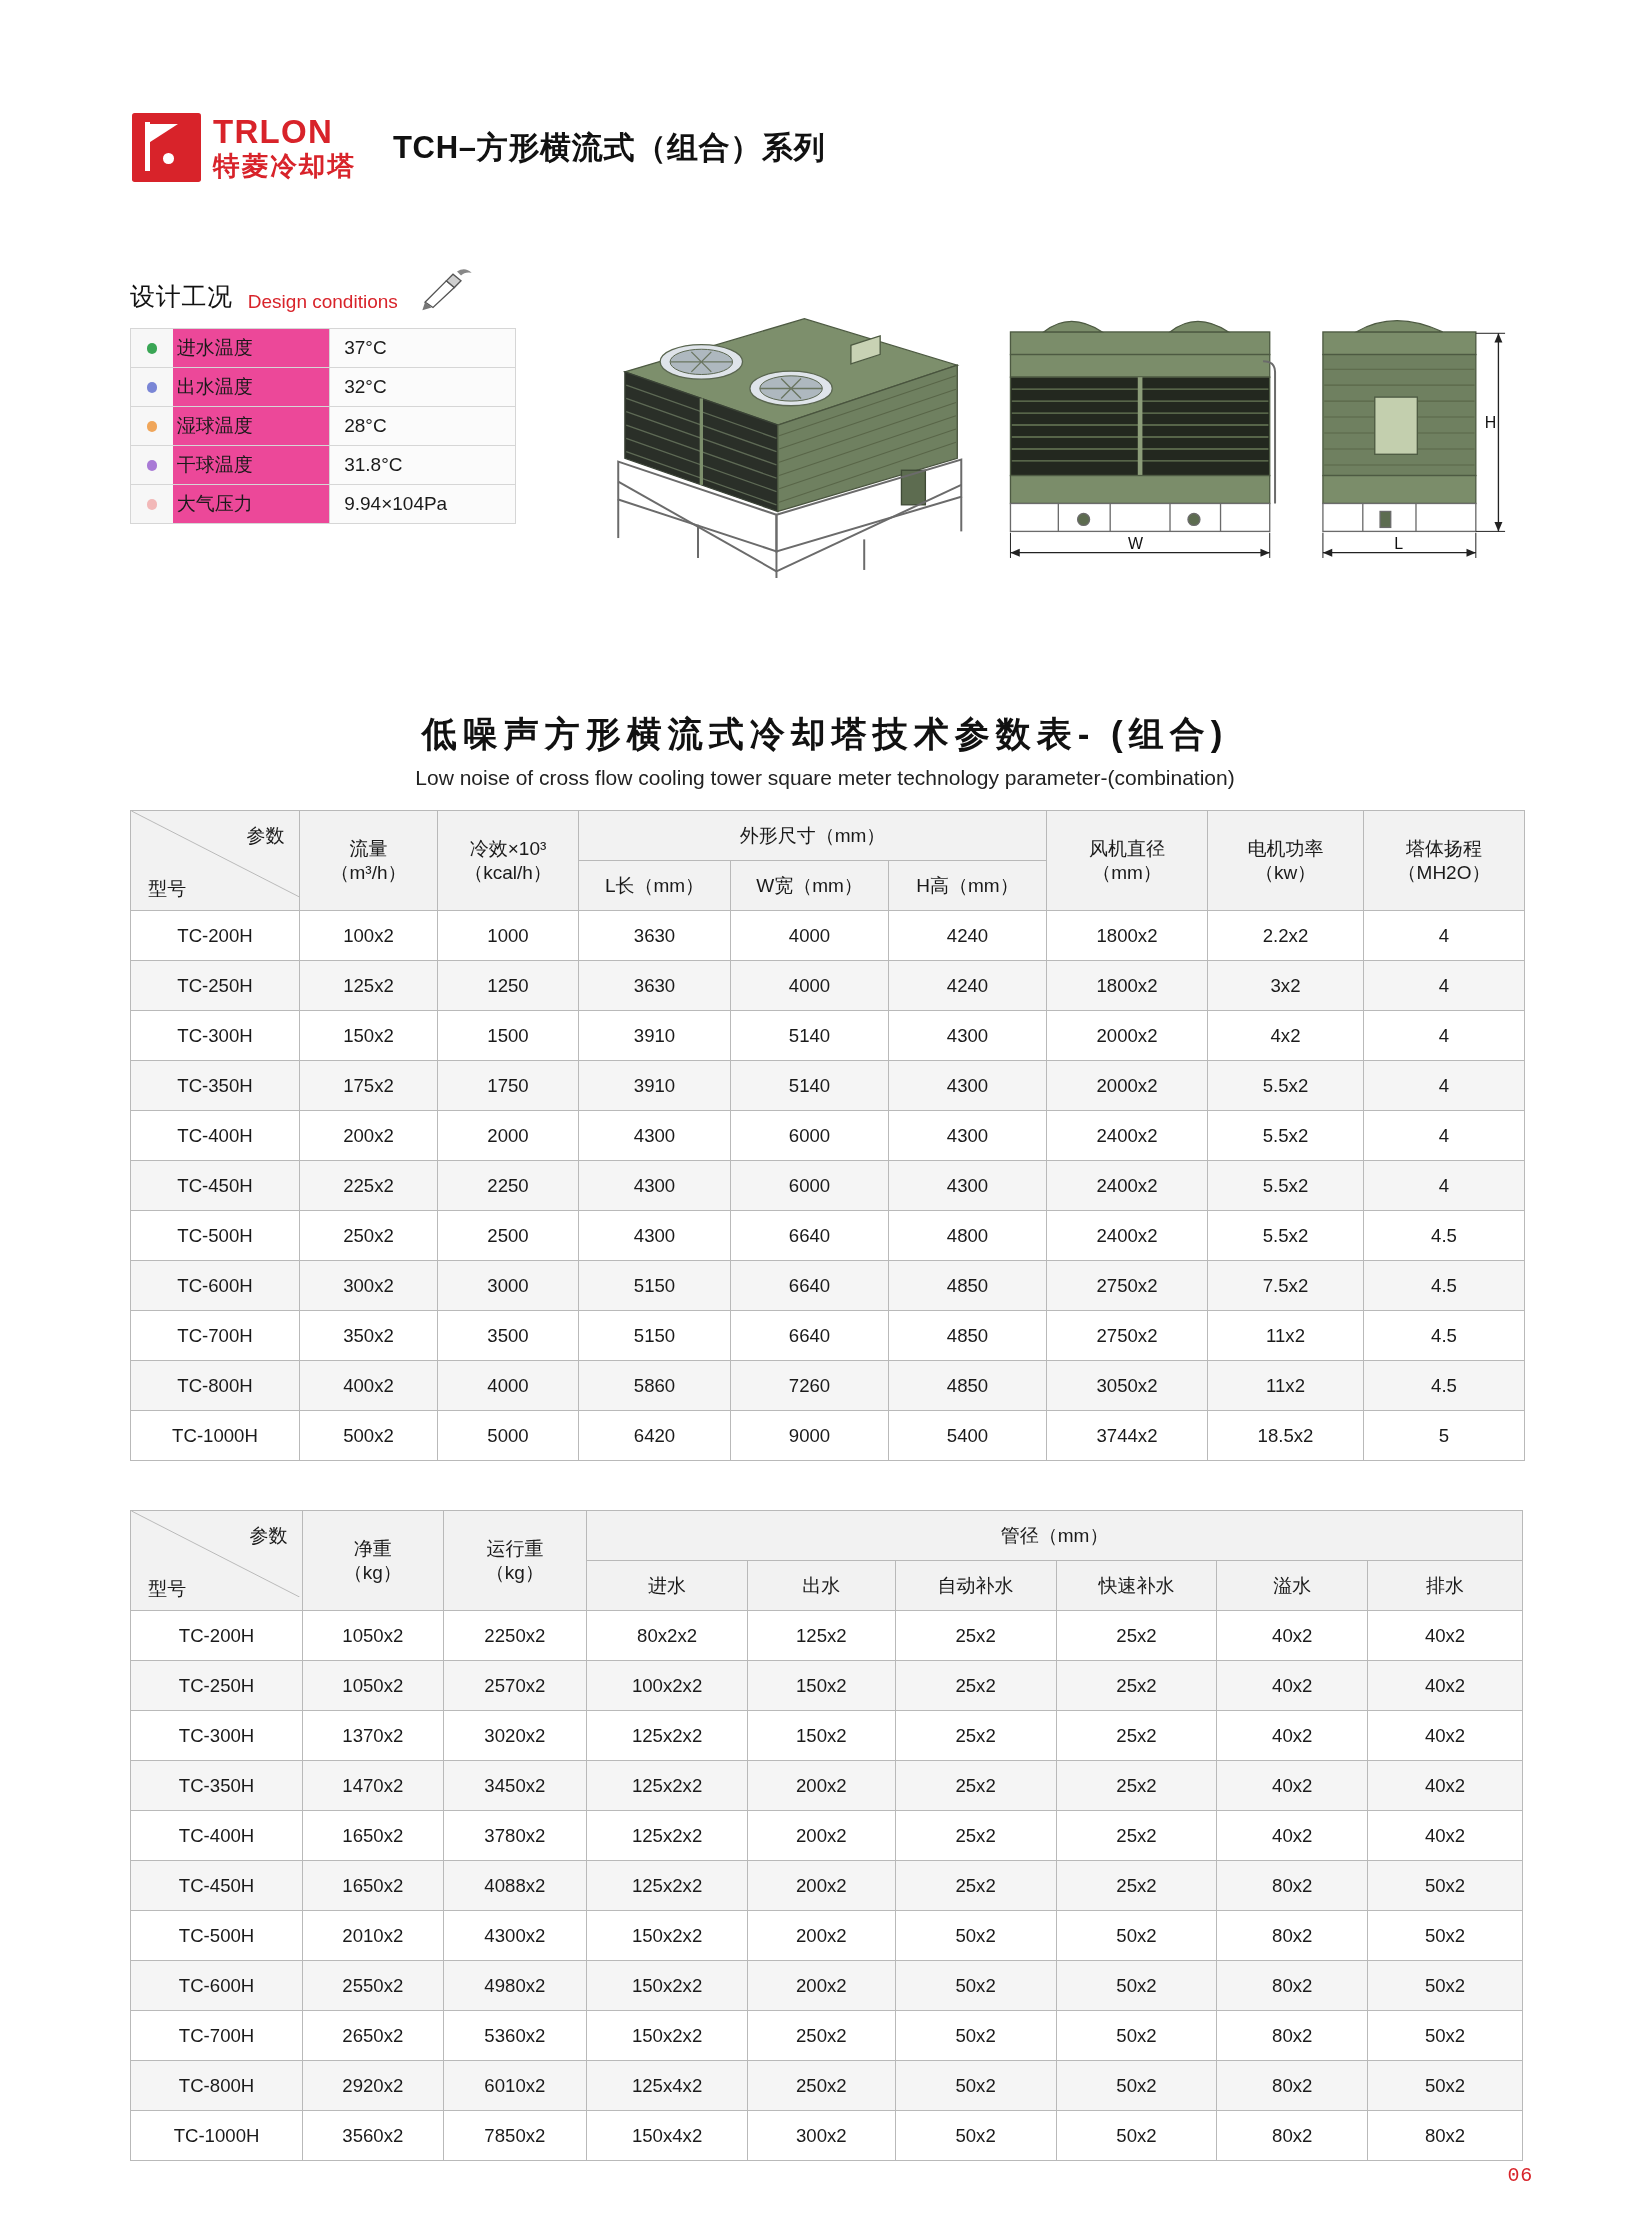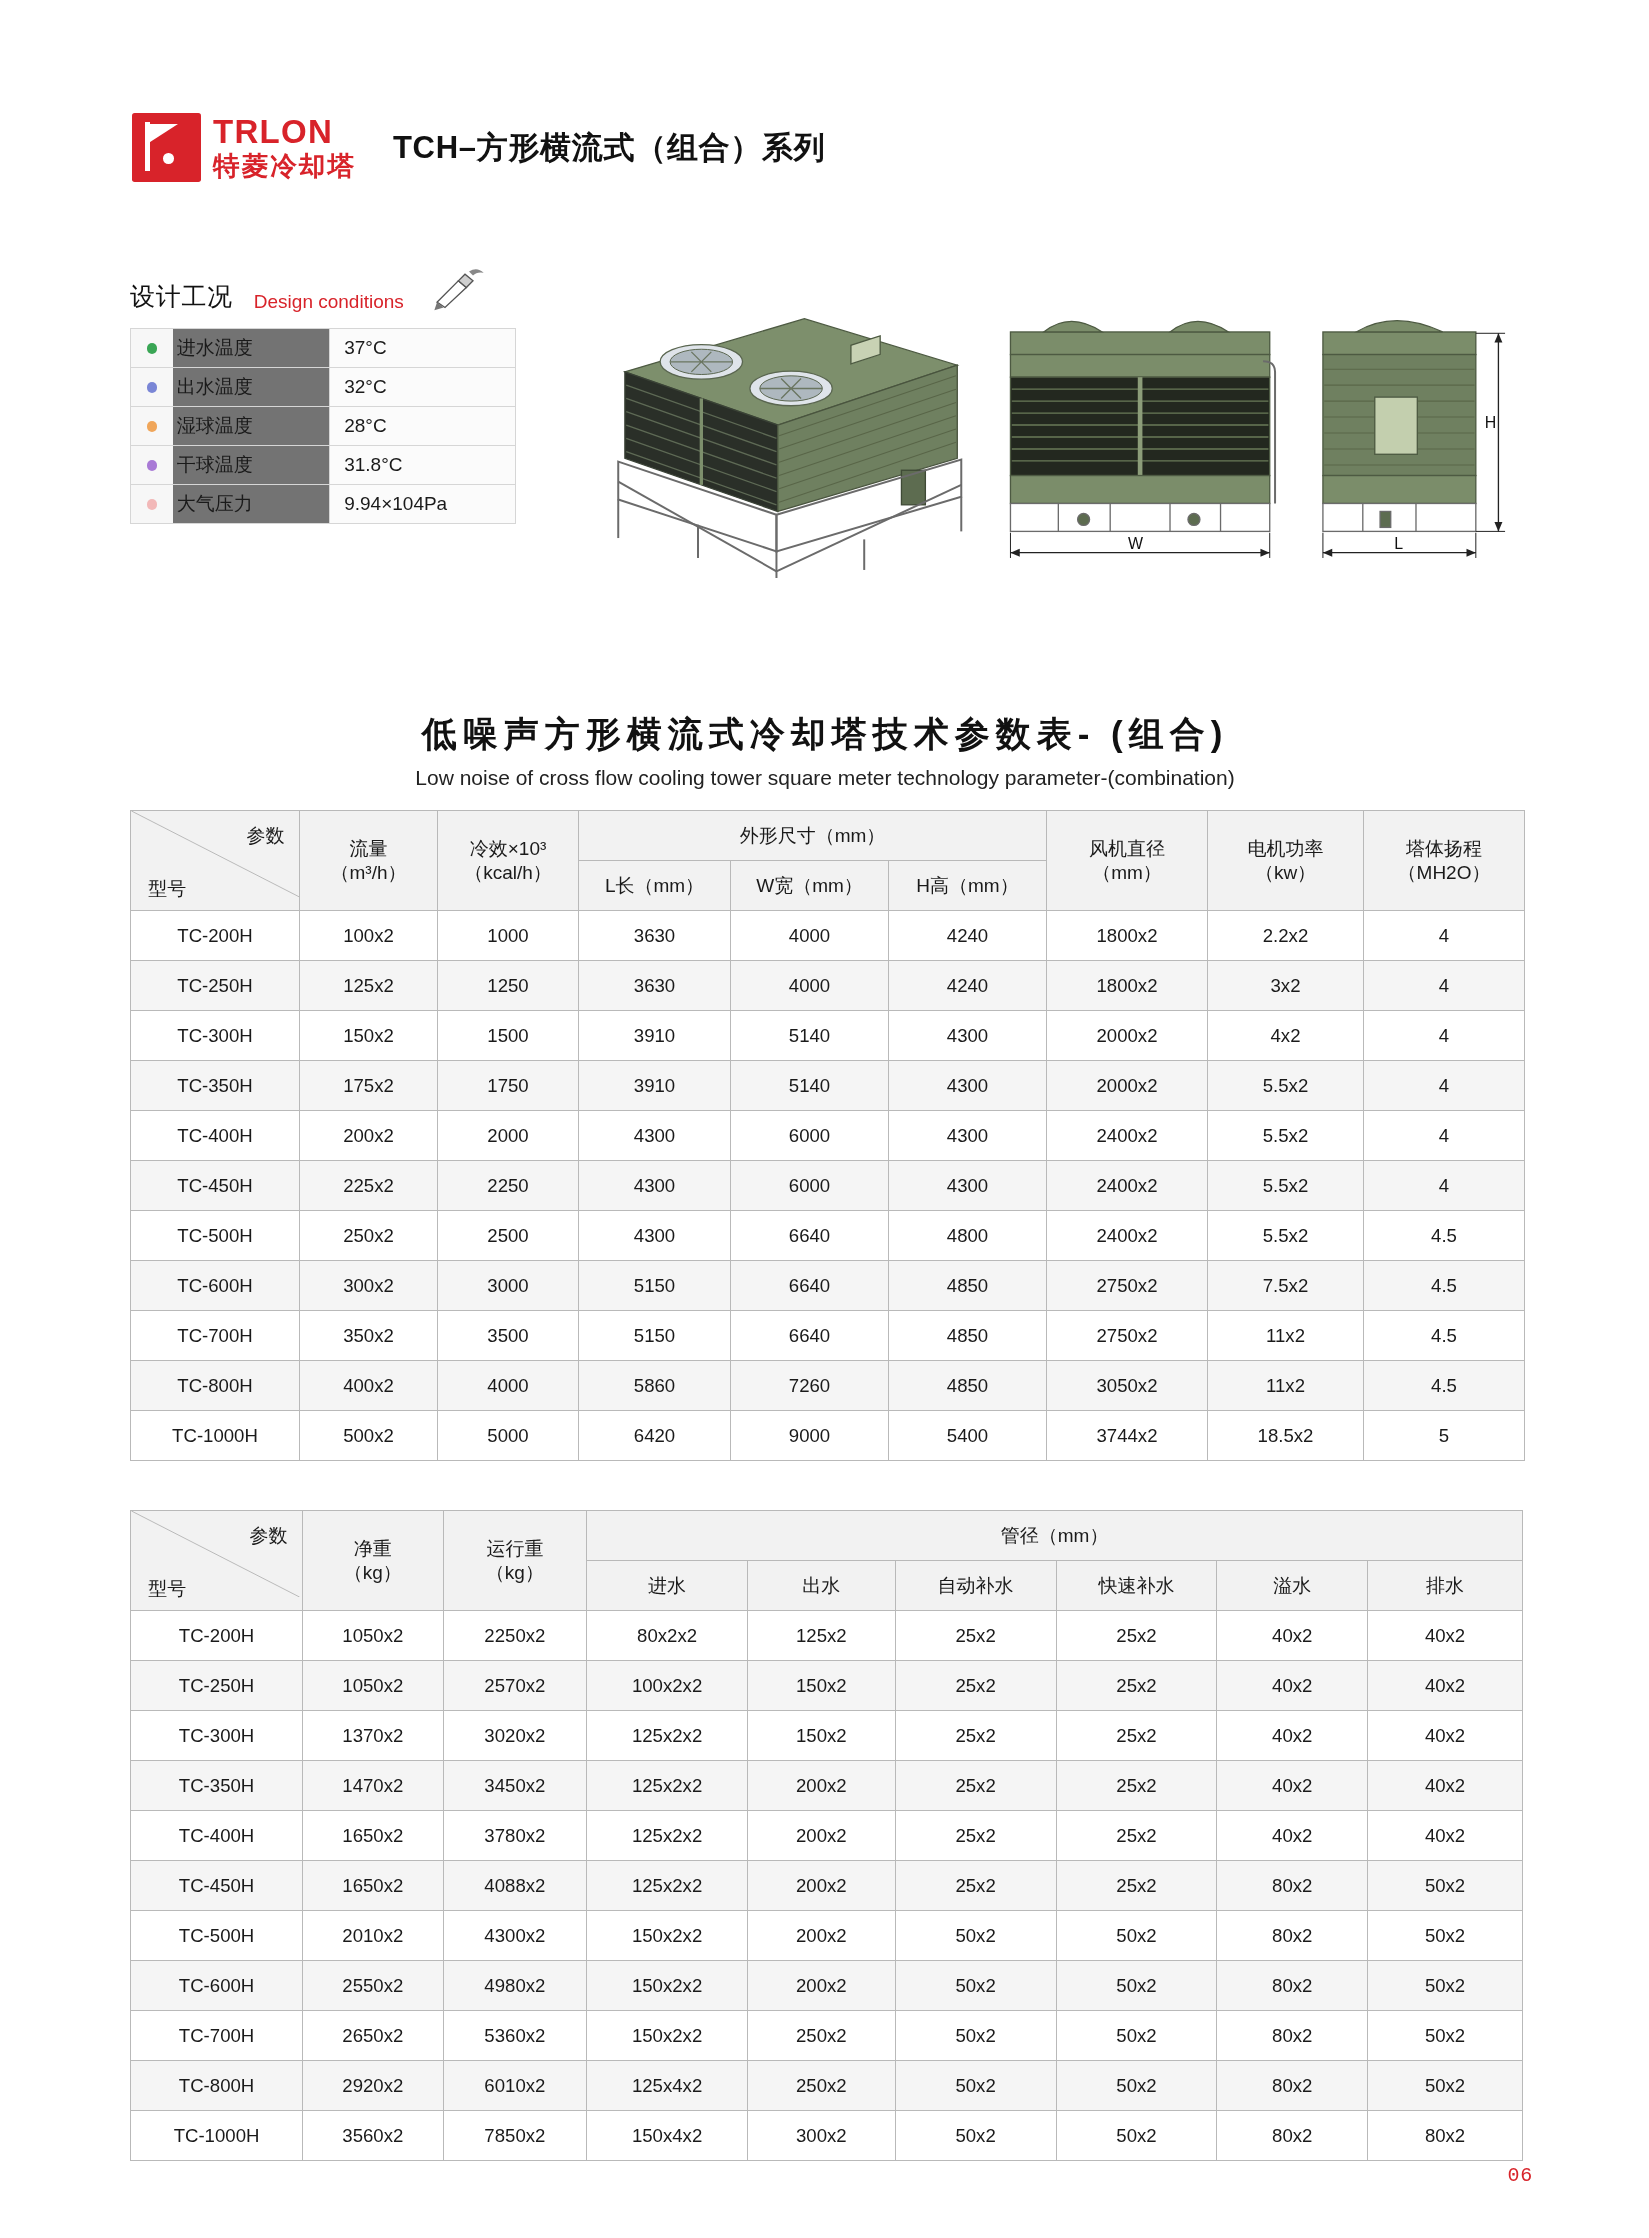--- a/index.html
+++ b/index.html
@@ -98,21 +98,21 @@
   
   .design-section {
     position: absolute;
     left: 130px;
     top: 273px;
     width: 439px;
   }
   .design-head {
     display: flex;
     align-items: flex-end;
-    gap: 21px;
+    gap: 15px;
   }
   .design-head .cn {
     font-size: 25px;
     color: #111;
     letter-spacing: 0.7px;
   }
   .design-head .en {
     font-size: 19px;
     color: #d8232a;
   }
@@ -126,21 +126,21 @@
   .cond-table {
     margin-top: 14.6px;
     border-collapse: collapse;
     width: 386px;
   }
   .cond-table td {
     border: 0.7px solid #d6d6d6;
     height: 38px;
     font-size: 19px;
     padding: 0 6.6px;
-    background: #737373;
+    background: #ec4899;
   }
   .cond-table td.bullet {
     width: 29px;
     border-right: none;
     background: #f7f7f7;
     text-align: center;
   }
   .cond-table td.label {
     border-left: none;
     width: 149px;

